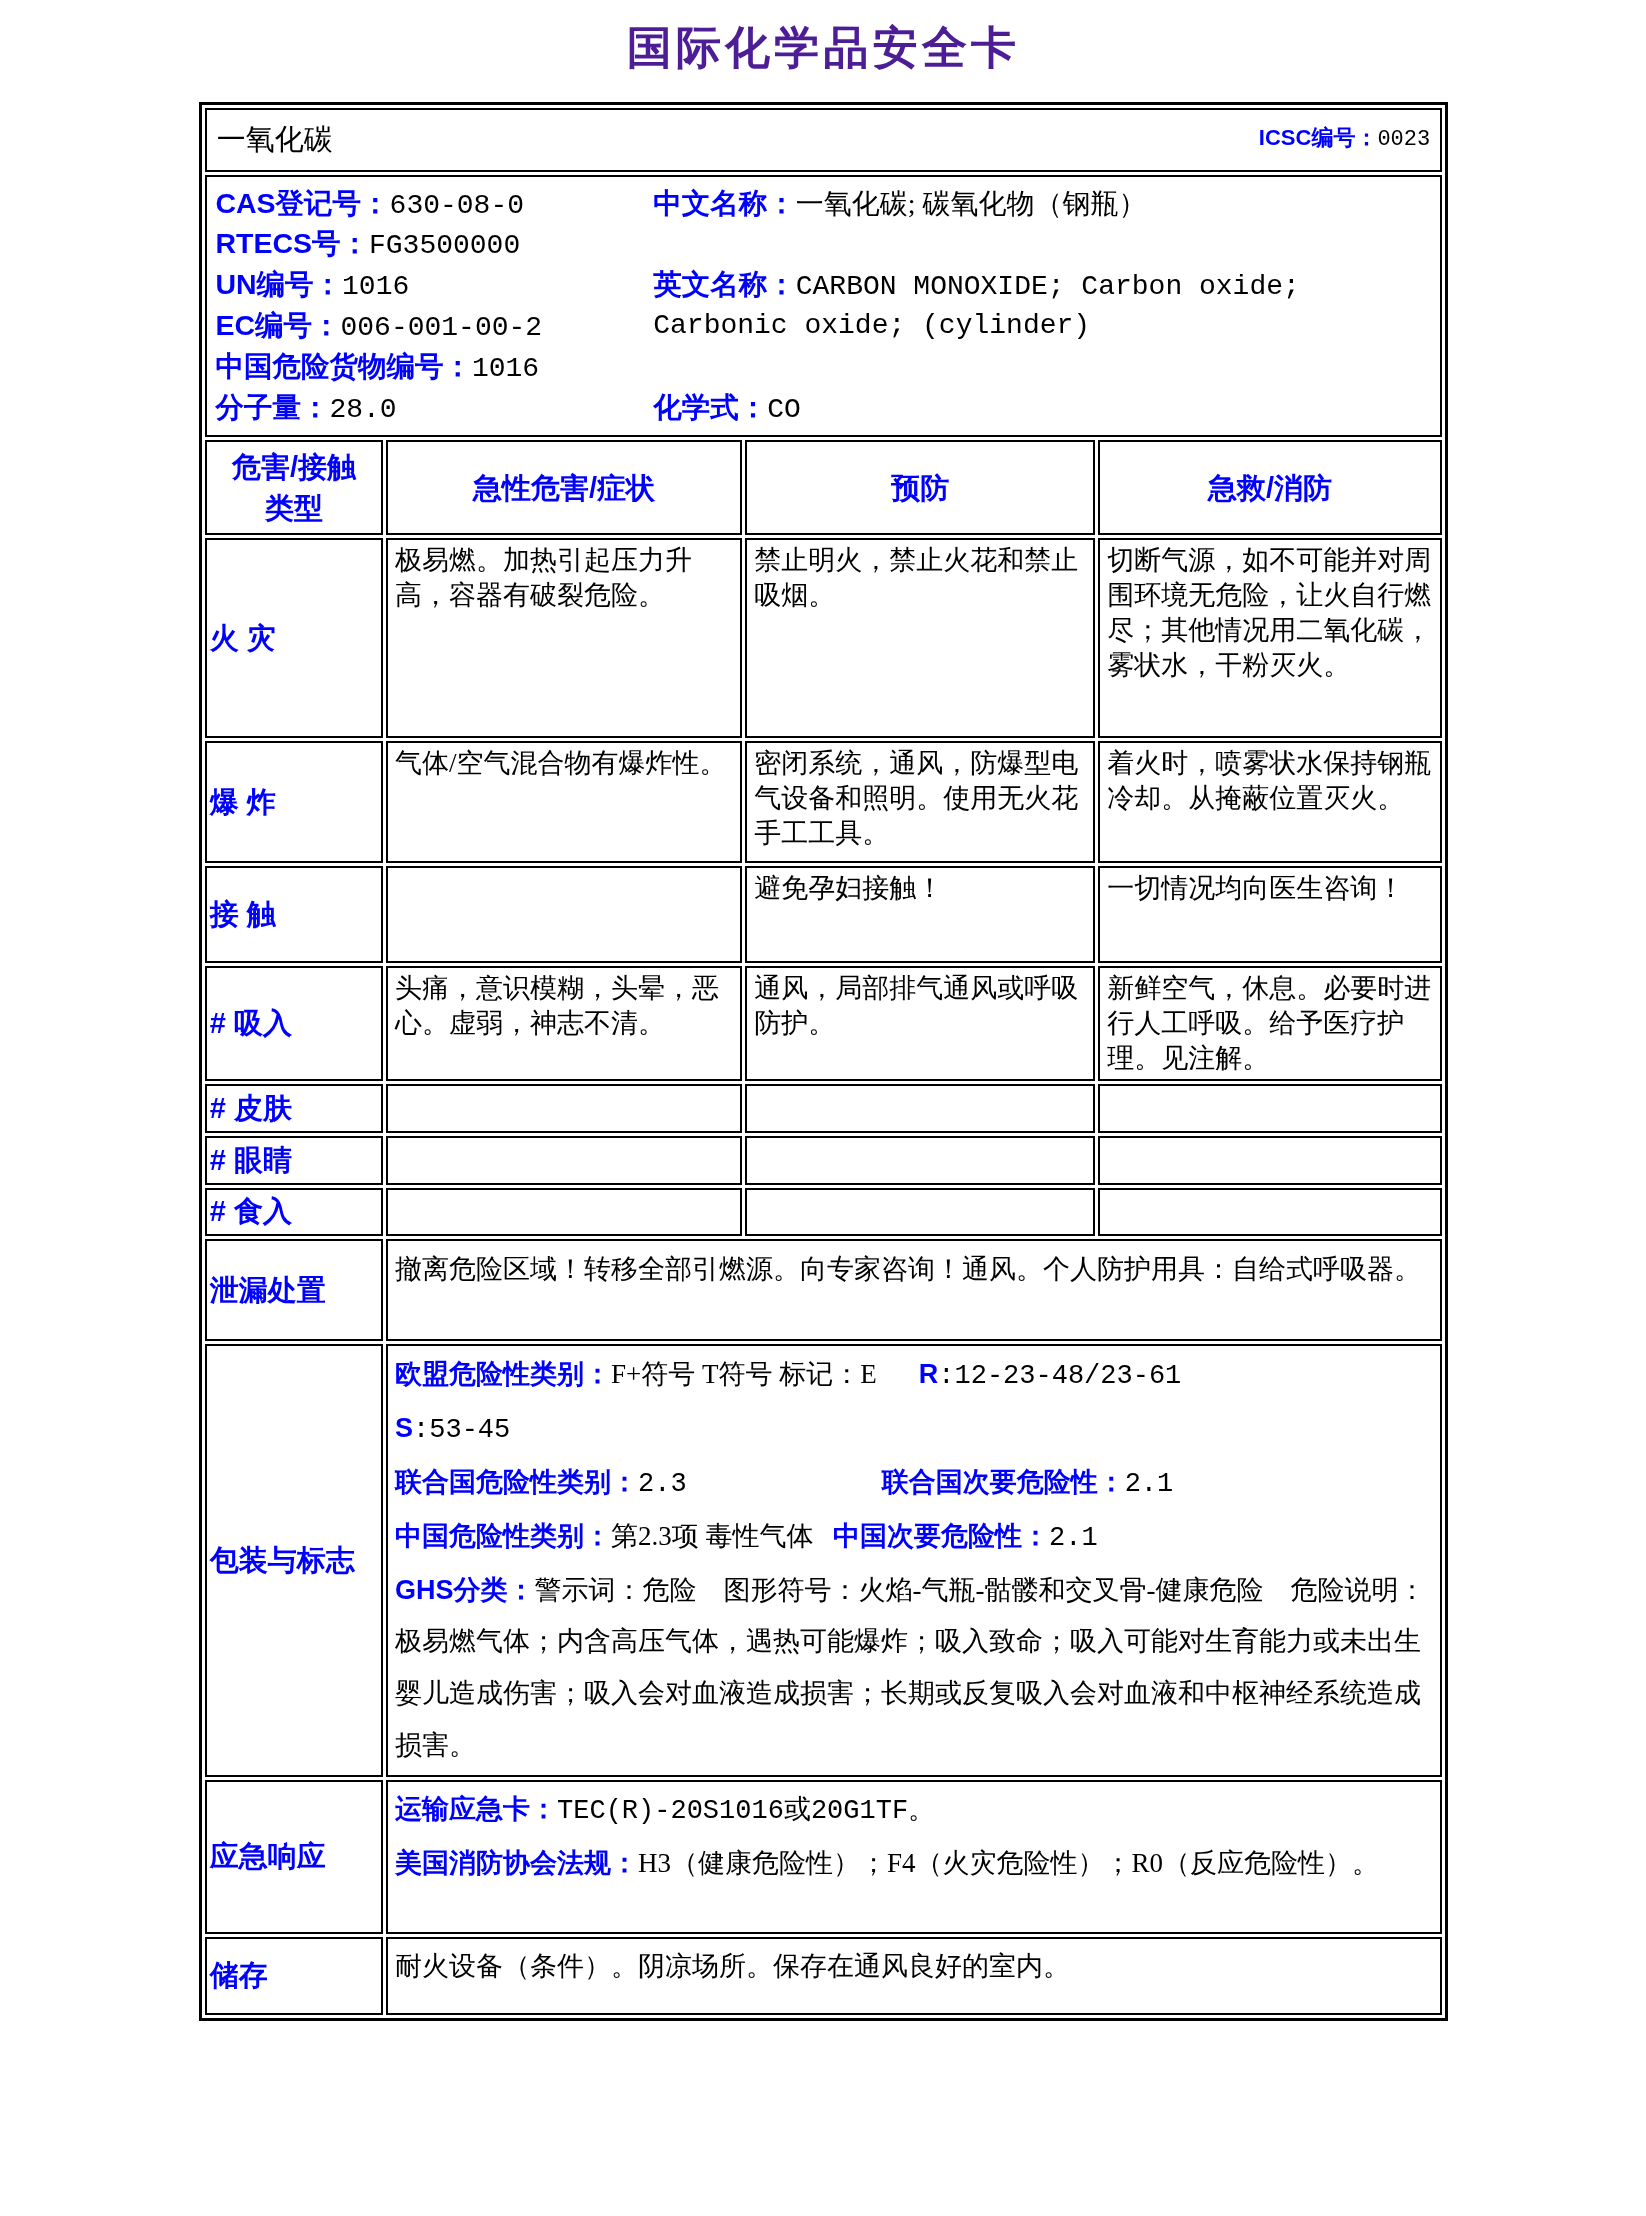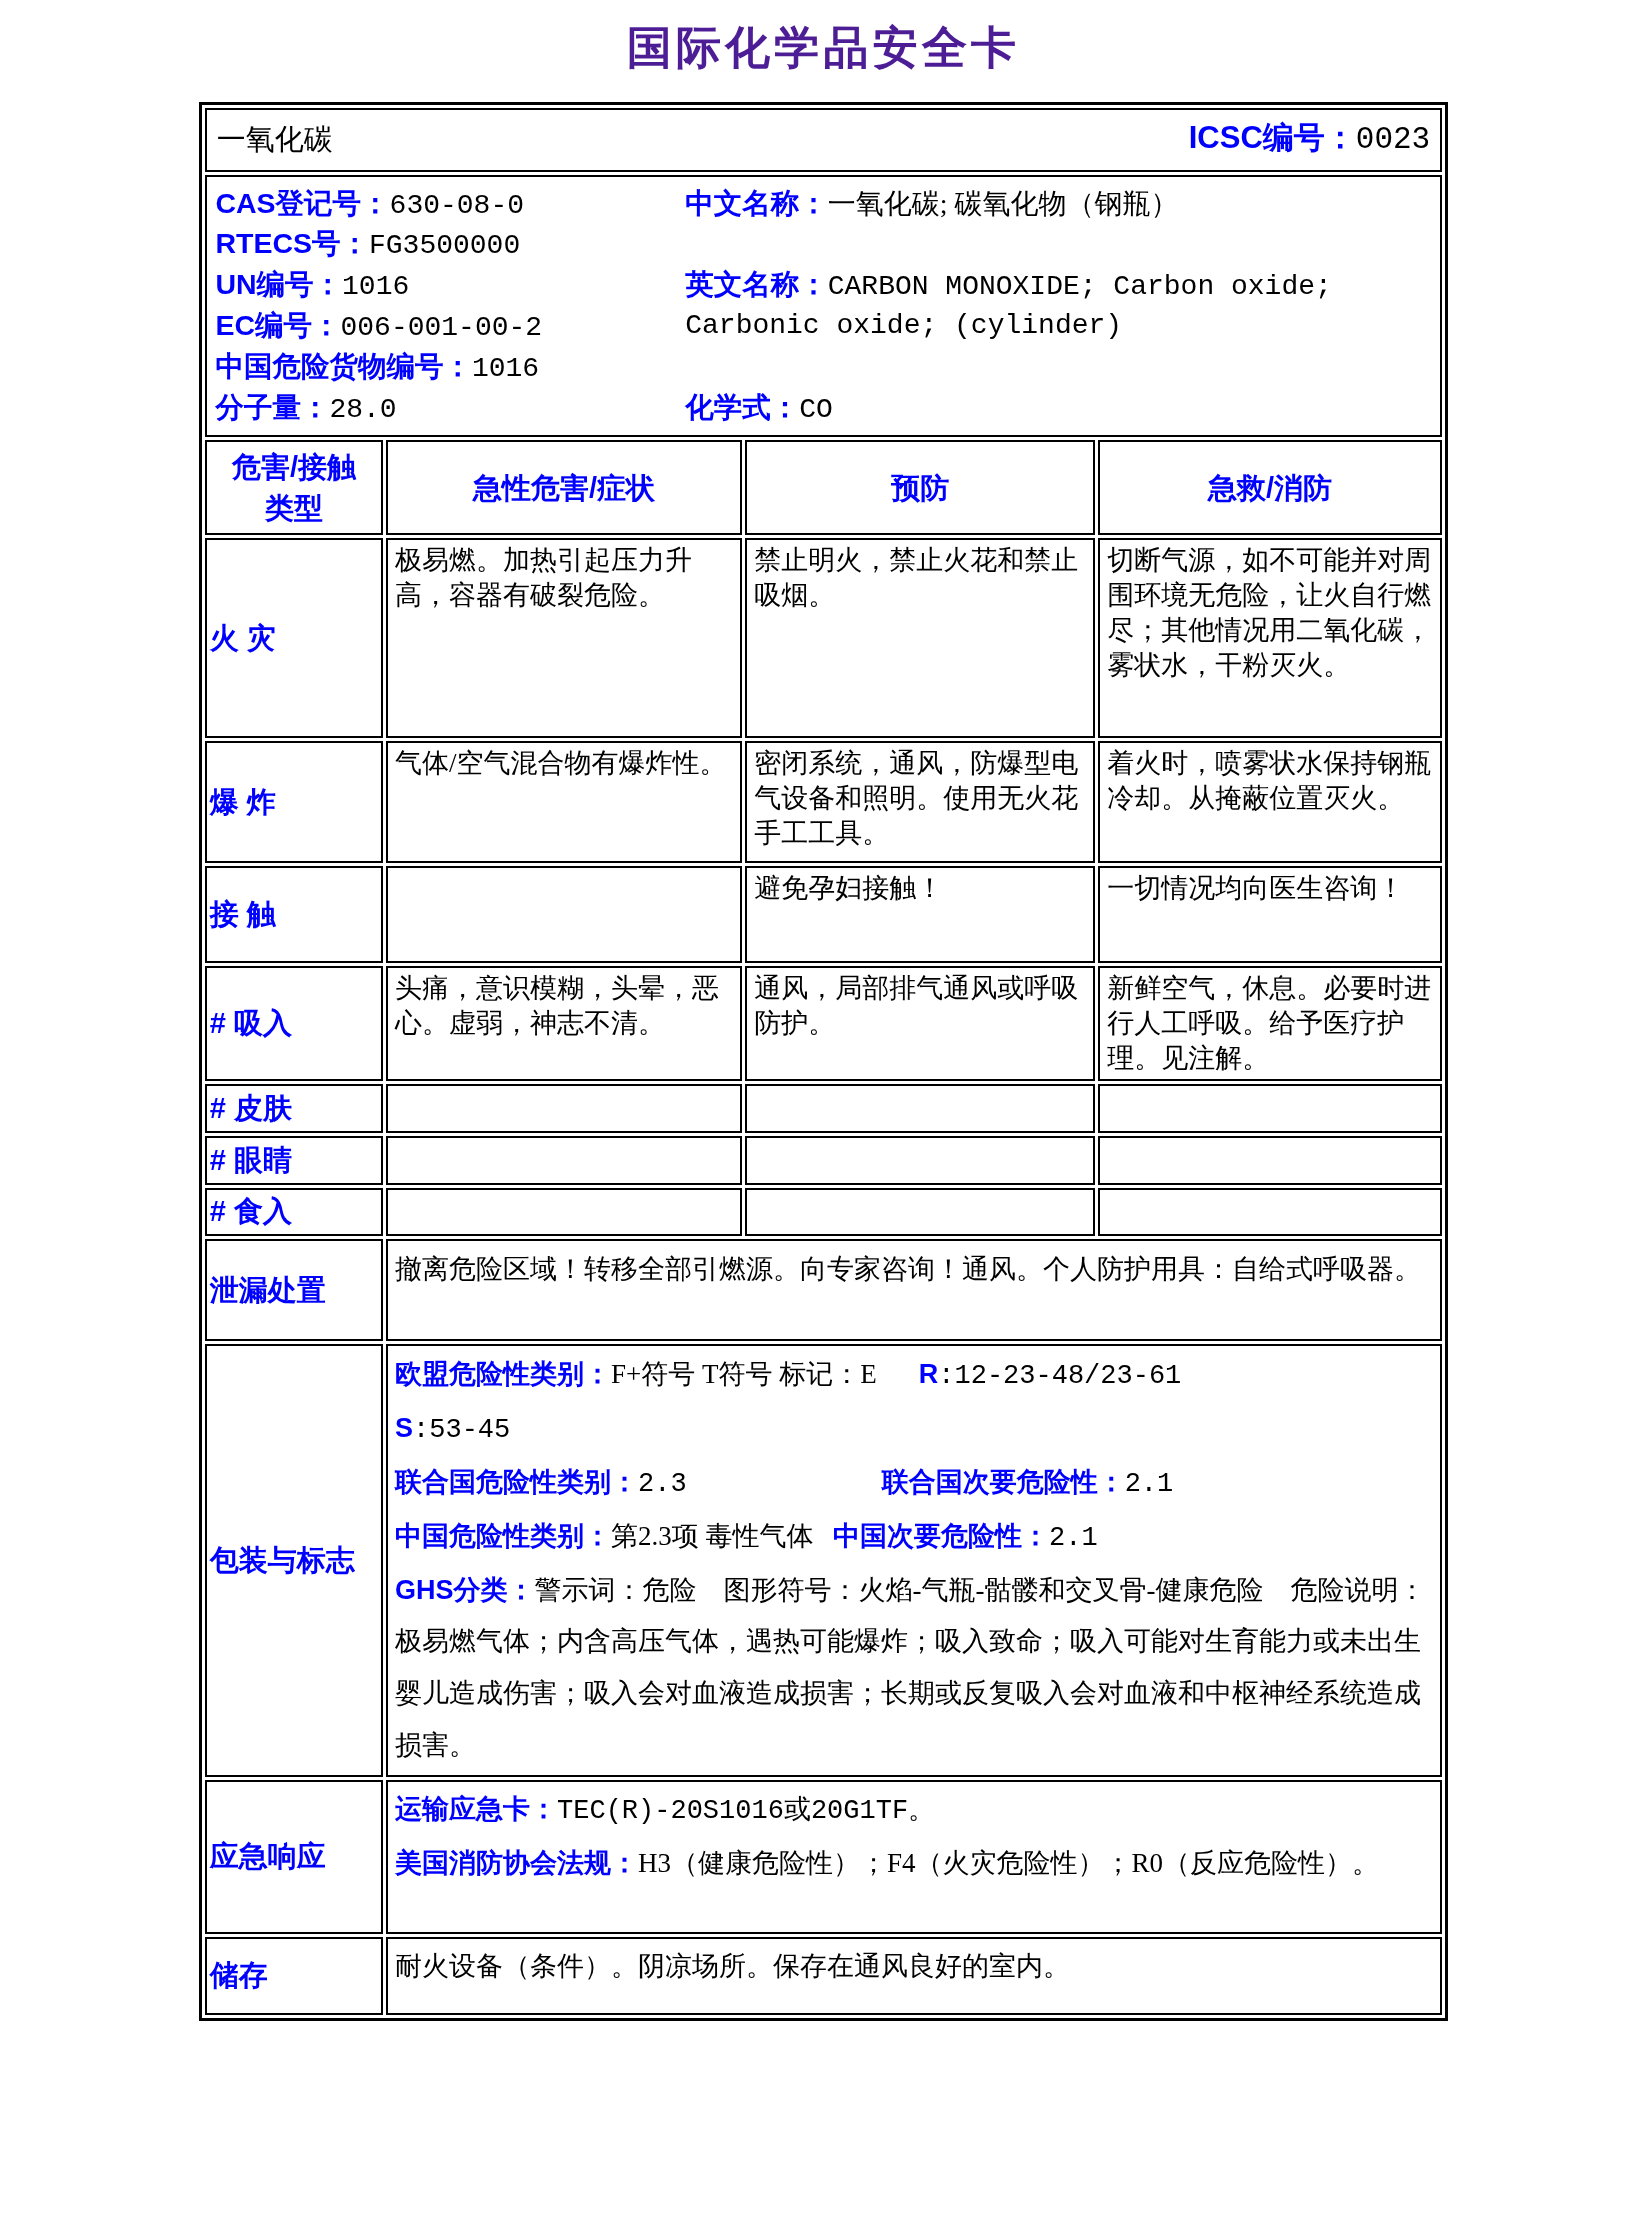--- a/index.html
+++ b/index.html
@@ -73,23 +73,23 @@
   .h-eye td    { height: 46px; }
   .h-ing td    { height: 46px; }
   .h-spill td  { height: 102px; }
   .h-pack td   { height: 394px; }
   .h-emer td   { height: 154px; }
   .h-stor td   { height: 78px; }
 
   .name-cell { vertical-align: middle; }
   .name-flex { display: flex; justify-content: space-between; align-items: center; padding: 0 2.8px; }
   .name-text { font-size: 29px; font-family: Liberation Serif, serif; }
-  .icsc { font-size: 31px; }
-
-  .id-flex { display: flex; width: 100%; height: 100%; padding: 4.2px 1.4px; gap: 32px; }
+  .icsc { font-size: 22px; }
+
+  .id-flex { display: flex; width: 100%; height: 100%; padding: 4.2px 1.4px; }
   .id-left { width: 36%; display: flex; flex-direction: column; justify-content: space-between; }
   .id-right { flex: 1; display: flex; flex-direction: column; justify-content: space-between; }
   .id-line { font-size: 28px; line-height: 1.35; white-space: nowrap; }
   .id-line .blue { font-size: 28.5px; }
   .id-right .id-line { white-space: normal; }
 
   .wide-content { line-height: 1.92; font-size: 27px; margin-left: 46px; }
   .pack-line { line-height: 1.92; }
   .mr-sm { margin-right: 19.5px; }
   .mr-md { margin-right: 42px; }

